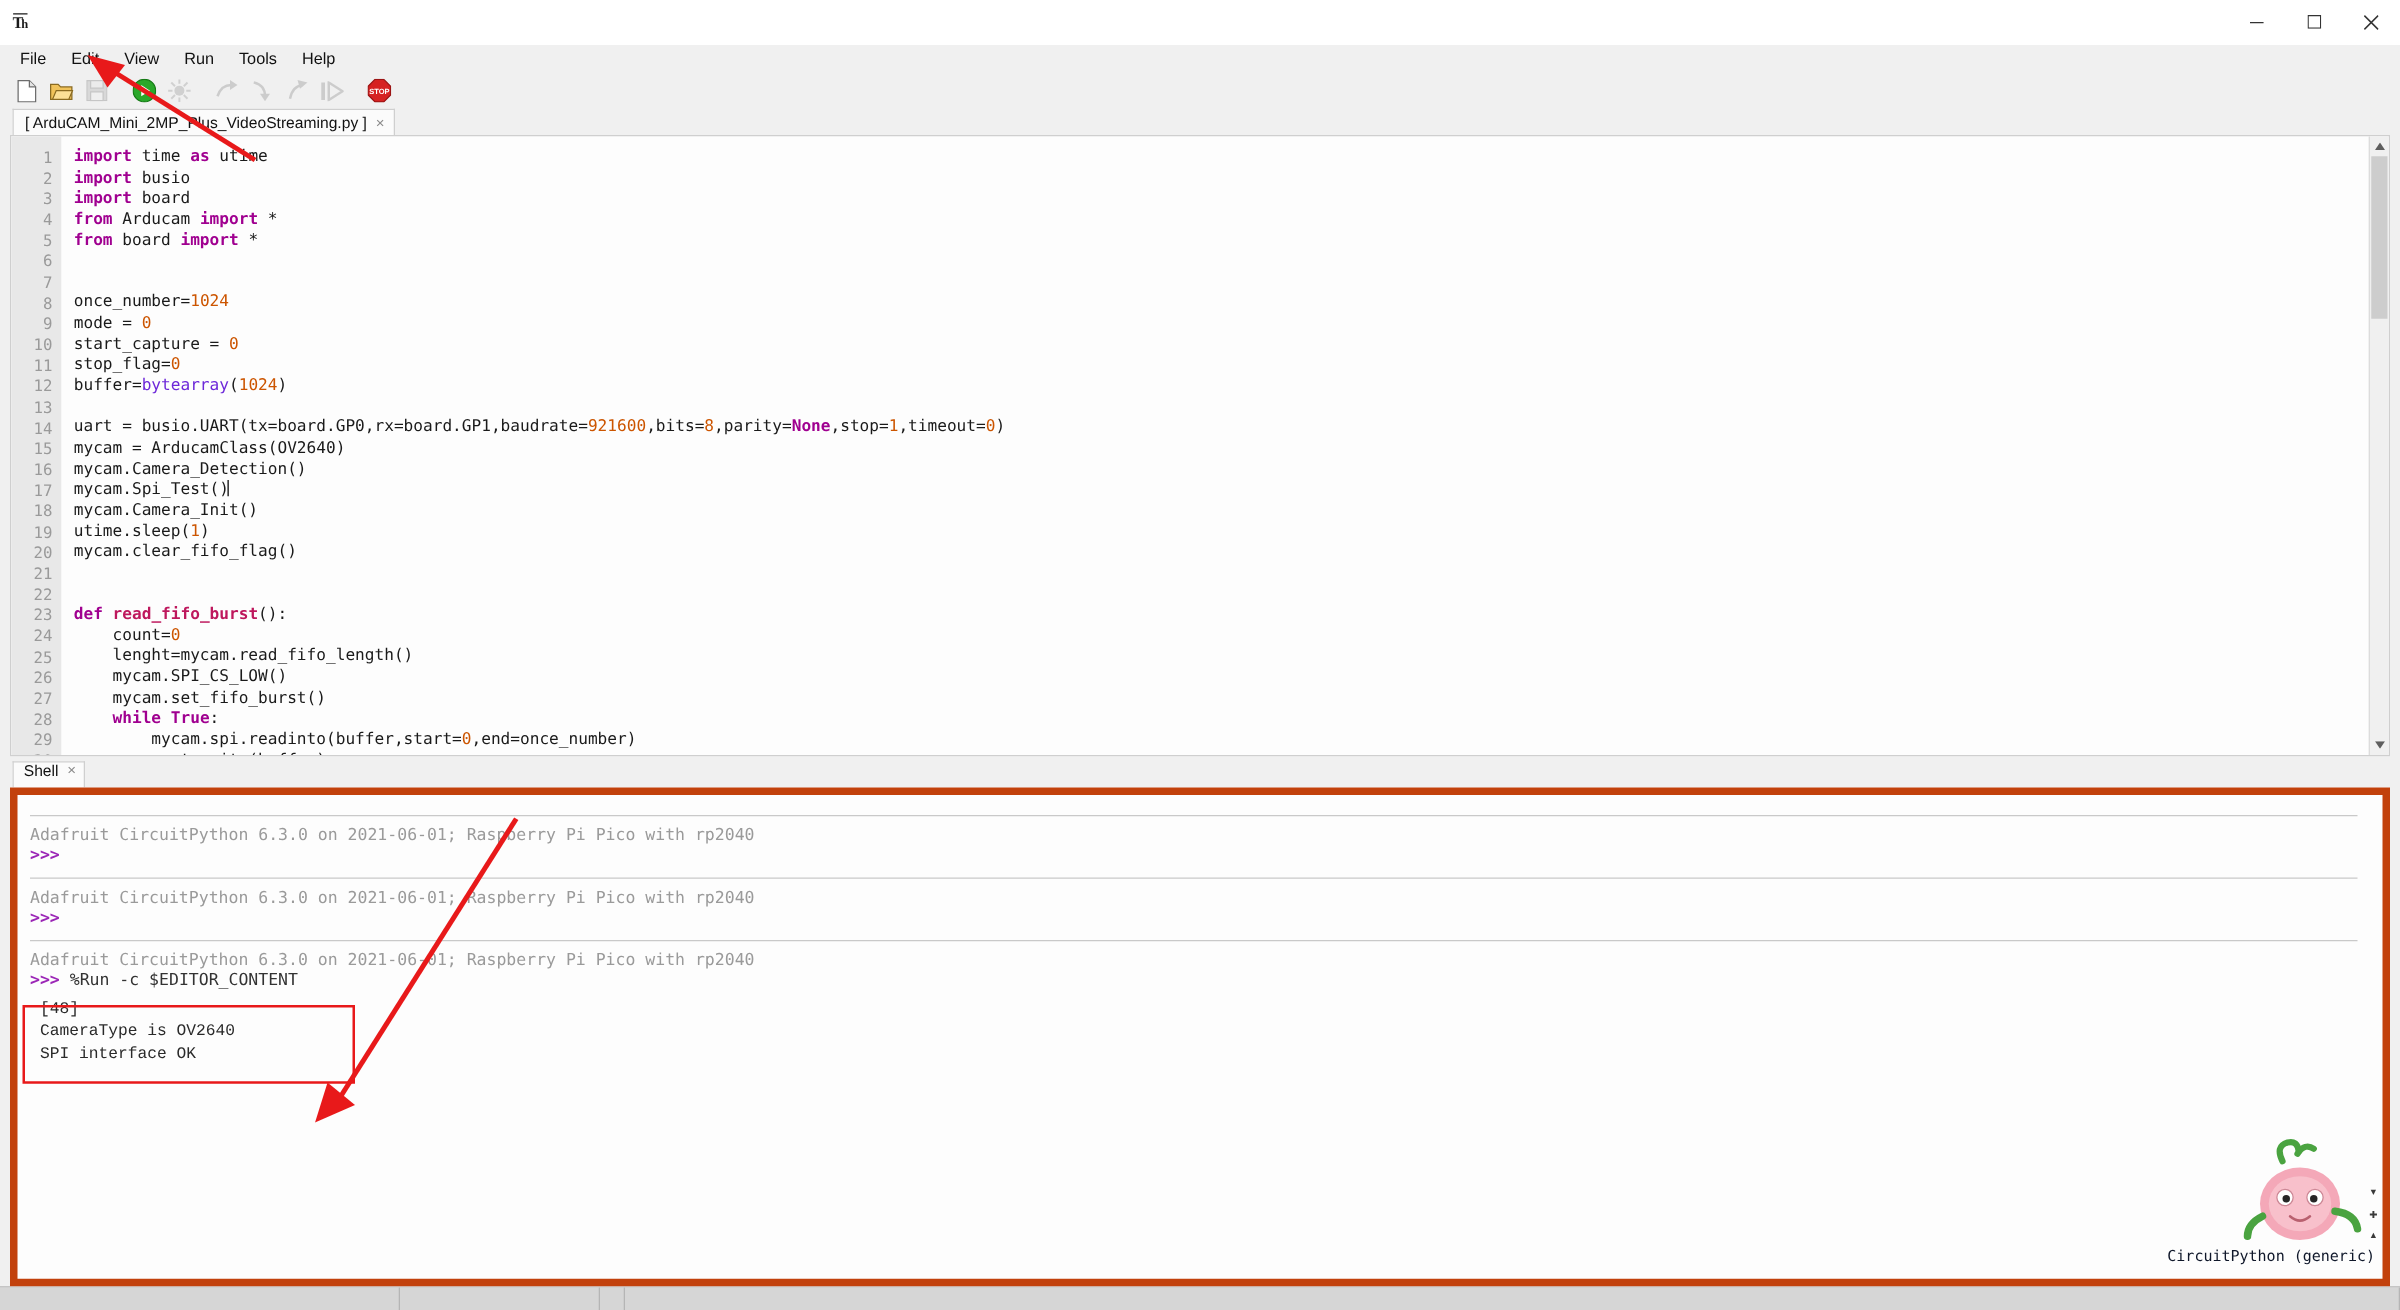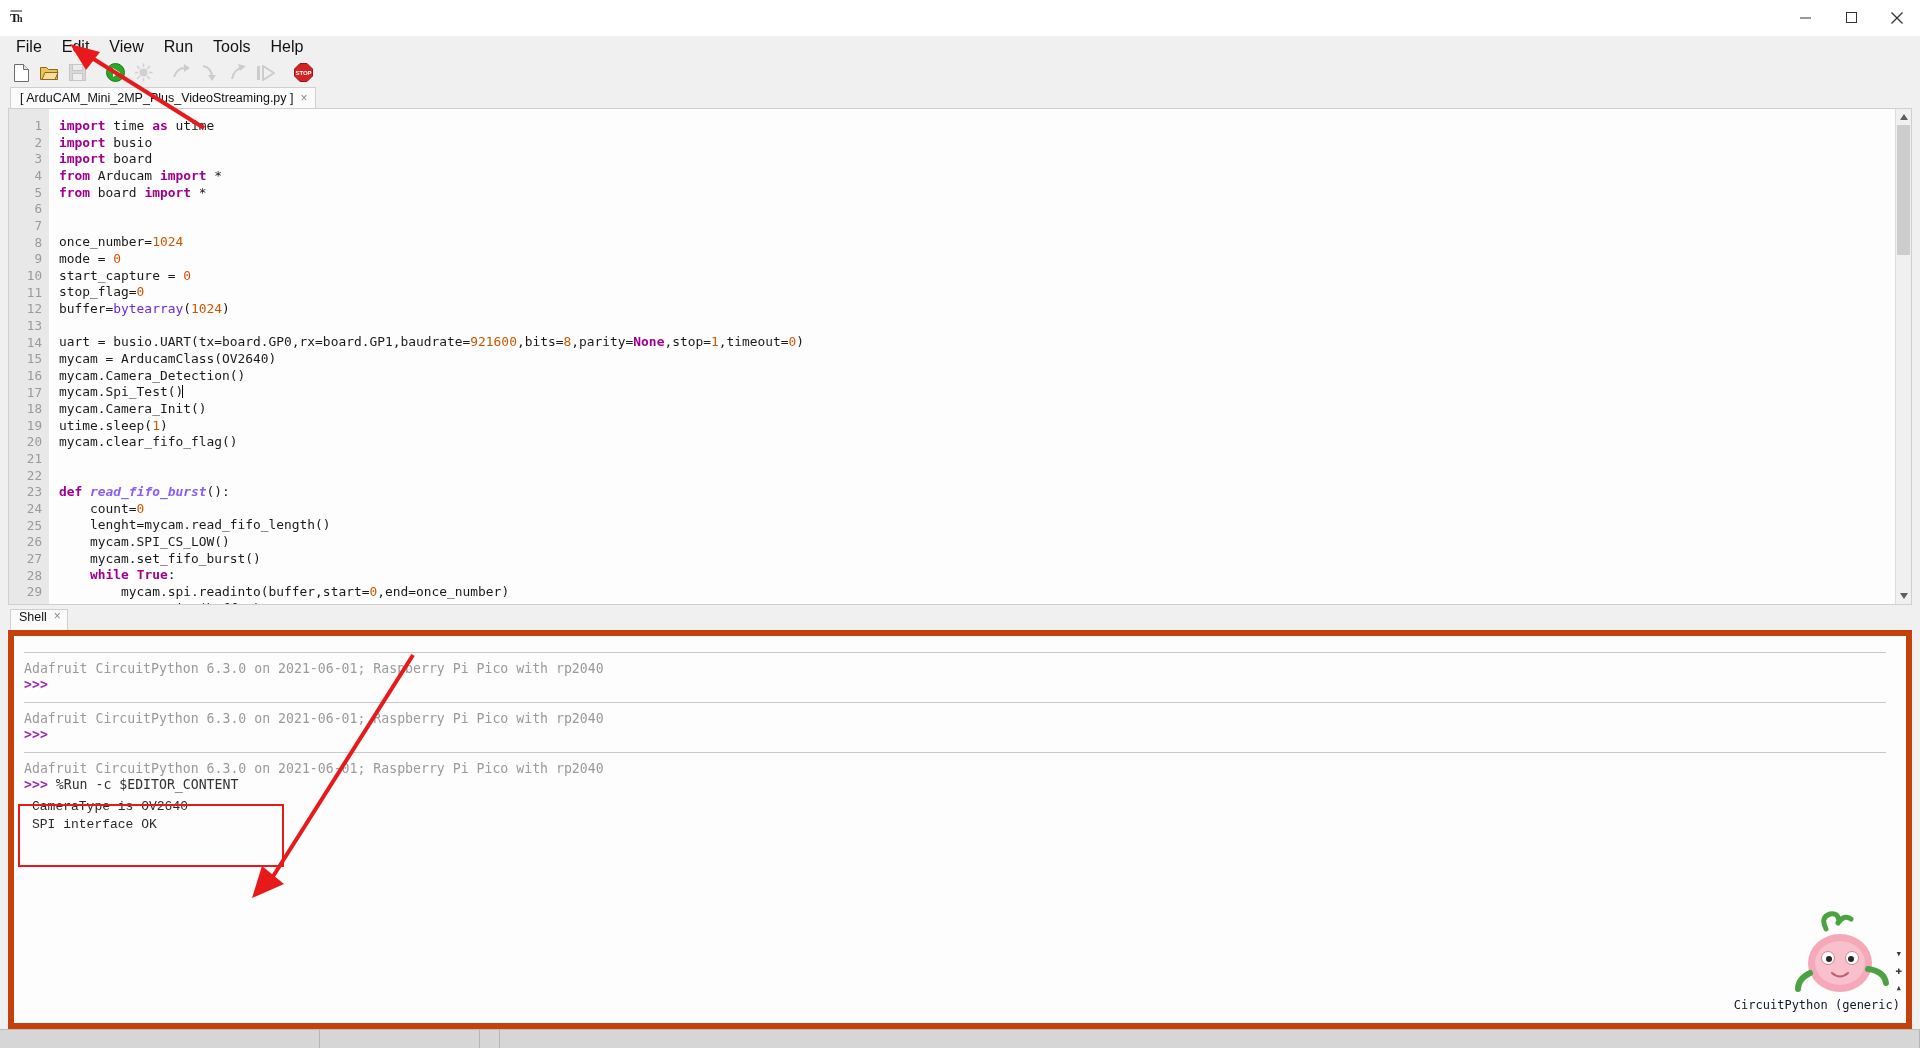--- a/index.html
+++ b/index.html
@@ -50,21 +50,21 @@
 
   
   .menubar {
     height: 22px; min-height: 22px;
     background: #f0f0f0;
     display: flex; align-items: center;
     padding-left: 6px;
     border-bottom: 1px solid #f0f0f0;
   }
   .menu-item {
-    font-size: 16px; color: #111;
+    font-size: 13px; color: #111;
     padding: 2px 10px;
     white-space: nowrap;
   }
 
   
   .toolbar {
     height: 29px; min-height: 29px;
     background: #f0f0f0;
     display: flex; align-items: center;
     padding-left: 8px;
@@ -128,21 +128,21 @@
     font-size: 12.9px;
     line-height: 16.65px;
     color: #1a1a1a;
     white-space: pre;
     overflow: hidden;
   }
   .code-line { height: 16.65px; white-space: pre; }
   .kw   { color: #a00090; font-weight: bold; }
   .bltn { color: #6d28d9; }
   .num  { color: #cc5500; }
-  .fn   { color: #8b5cf6; font-weight: bold; font-style: italic; }
+  .fn   { color: #be185d; font-weight: bold; }
   .caret {
     display: inline-block;
     width: 0; border-left: 1px solid #000;
     height: 13px; vertical-align: -2px;
     margin-left: -1px;
   }
 
   
   .vscroll {
     width: 16px; min-width: 16px;
@@ -439,20 +439,21 @@
           <div class="hr"></div>
           <div class="sh-line">Adafruit CircuitPython 6.3.0 on 2021-06-01; Raspberry Pi Pico with rp2040</div>
           <div class="sh-line"><span class="prompt">&gt;&gt;&gt;</span></div>
           <div class="hr"></div>
           <div class="sh-line">Adafruit CircuitPython 6.3.0 on 2021-06-01; Raspberry Pi Pico with rp2040</div>
           <div class="sh-line"><span class="prompt">&gt;&gt;&gt;</span></div>
           <div class="hr"></div>
           <div class="sh-line">Adafruit CircuitPython 6.3.0 on 2021-06-01; Raspberry Pi Pico with rp2040</div>
           <div class="sh-line"><span class="prompt">&gt;&gt;&gt;</span><span class="sh-out"> %Run -c $EDITOR_CONTENT</span></div>
           <div style="margin-top: 5px; margin-left: 8px;">
+            <div class="mono-out">[48]</div>
             <div class="mono-out">CameraType is OV2640</div>
             <div class="mono-out">SPI interface OK</div>
           </div>
         </div>
       <div class="redbox"></div>
 
       <div class="mascot">
         <svg width="120" height="88" viewBox="0 0 120 88">
           <path d="M46 18 q-6-12 4-15 q8-2 9 7" fill="none" stroke="#4aa340" stroke-width="5" stroke-linecap="round"></path>
           <path d="M58 12 q6-9 13-4" fill="none" stroke="#4aa340" stroke-width="5" stroke-linecap="round"></path>

